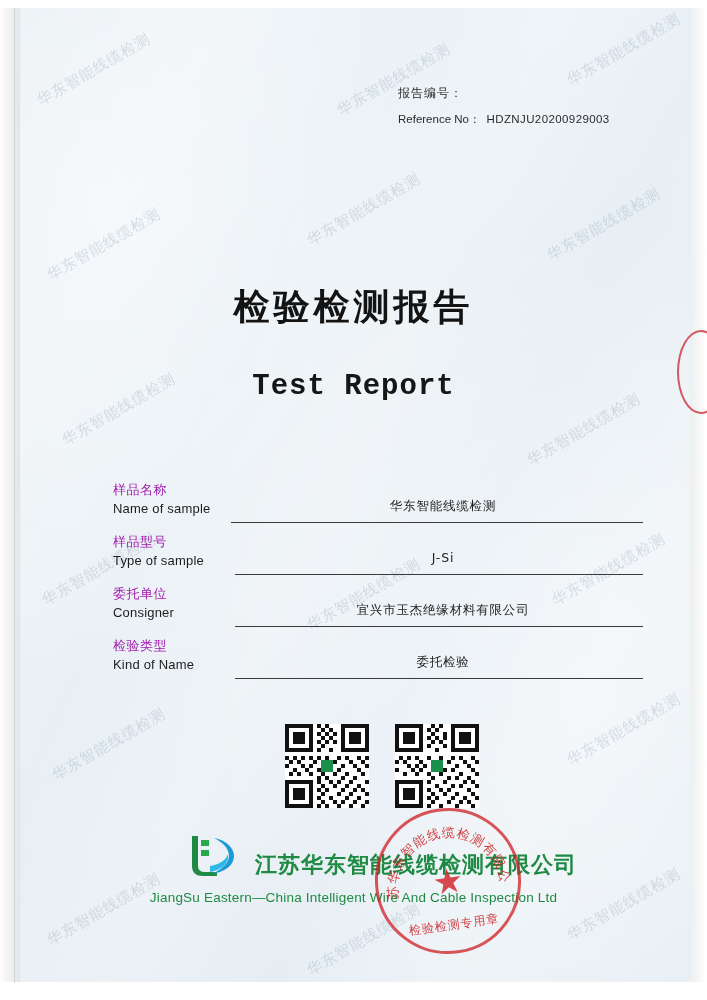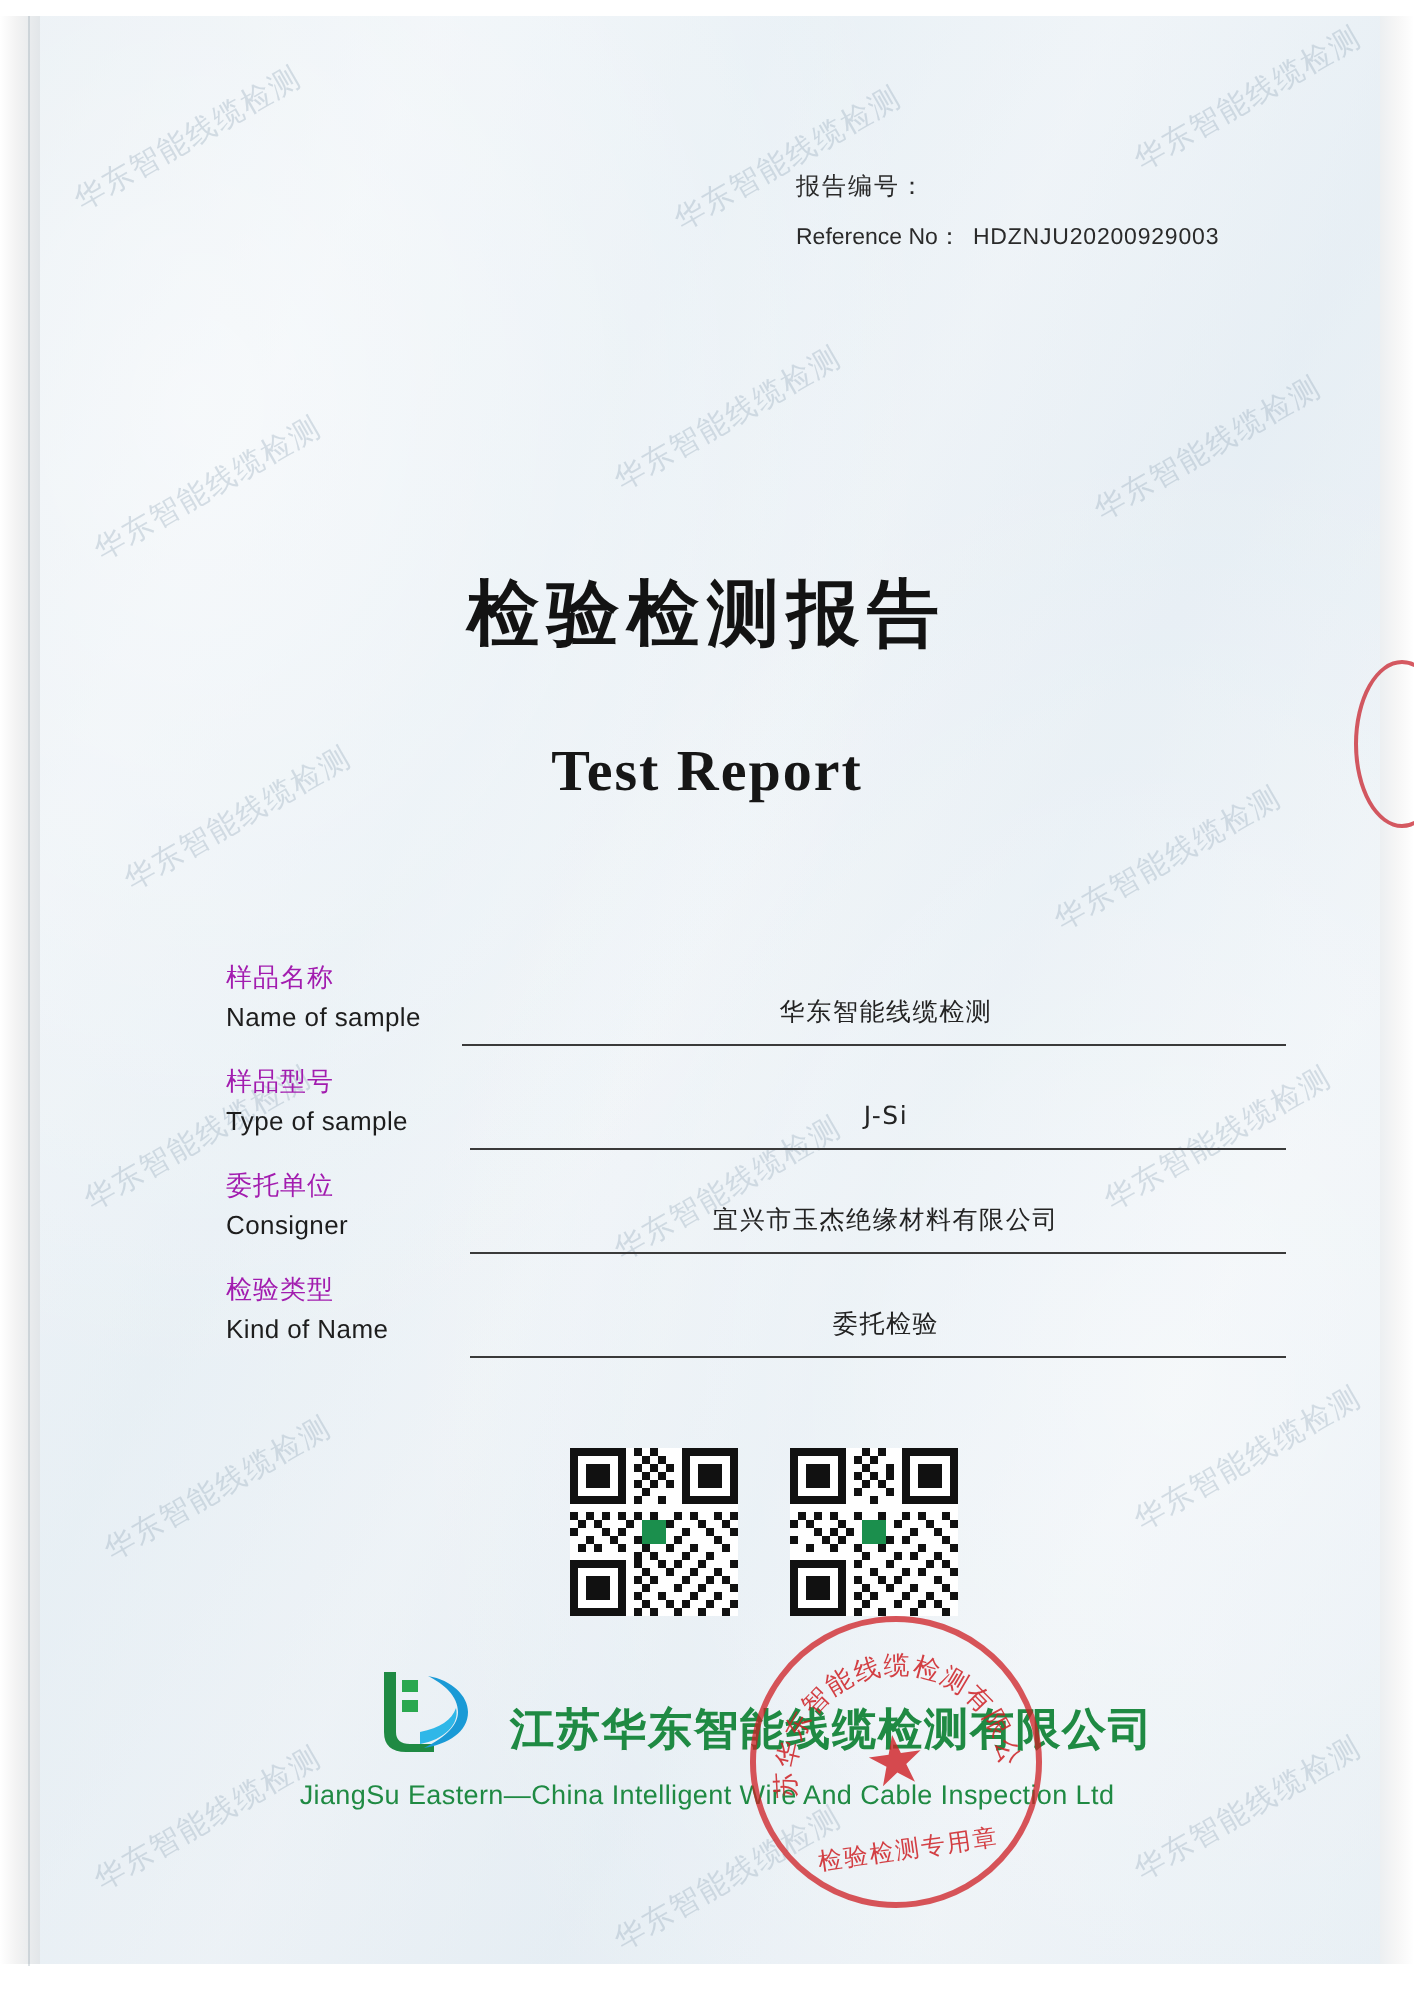--- a/index.html
+++ b/index.html
@@ -121,21 +121,21 @@
   .title-en {
     position: absolute;
     left: 0;
     top: 370px;
     width: 707px;
     text-align: center;
     font-size: 29px;
     font-weight: bold;
     letter-spacing: 1px;
     color: #161616;
-    font-family: Liberation Serif, serif;
+    font-family: Liberation Mono, monospace;
   }
 
   
   .fields {
     position: absolute;
     left: 113px;
     top: 480px;
     width: 530px;
   }
   .field-row {

